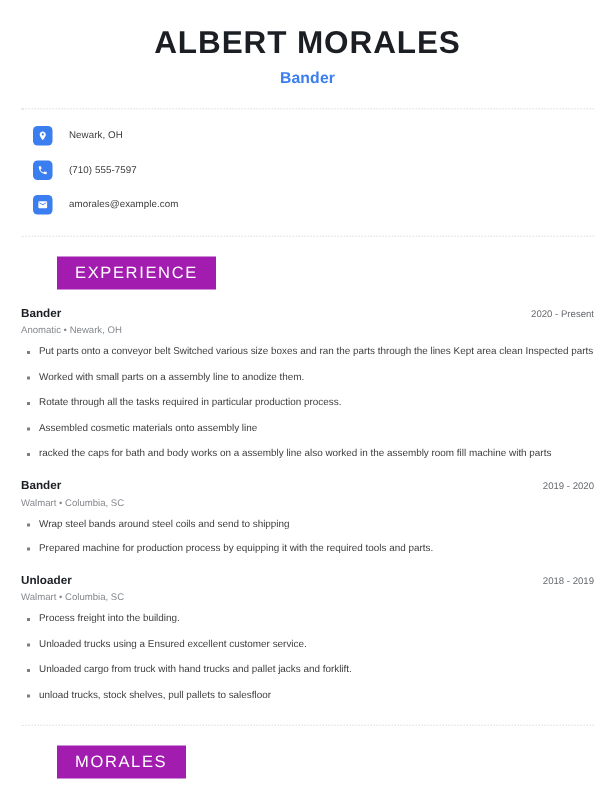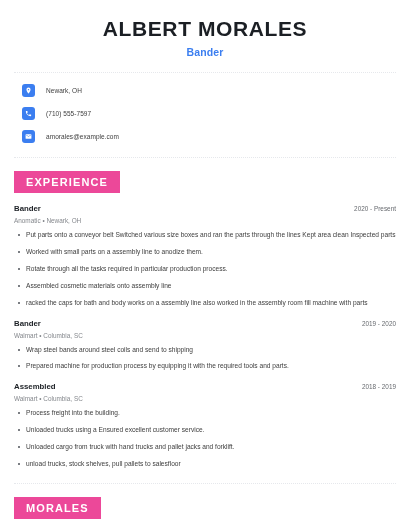--- a/index.html
+++ b/index.html
@@ -73,27 +73,28 @@
   .contact-text {
     font-size: 6.5px;
     color: #3d3d3d;
     margin-left: 11px;
     letter-spacing: 0.05px;
   }
 
   
   .section-badge {
     display: inline-block;
-    background: #ec4899;
+    background: #a21caf;
     color: #ffffff;
     font-size: 11px;
-    font-weight: bold;
+    font-weight: normal;
     letter-spacing: 1.1px;
     padding: 5px 12px 5px 12px;
     margin-top: 13px;
+    margin-left: 24px;
   }
 
   
   .experience {
     margin-top: 11px;
   }
   .job {
     margin-bottom: 11px;
   }
   .job-head {
@@ -228,21 +229,21 @@
       </div>
       <div class="job-sub">Walmart • Columbia, SC</div>
       <ul class="bullets">
         <li class="bullet">Wrap steel bands around steel coils and send to shipping</li>
         <li class="bullet">Prepared machine for production process by equipping it with the required tools and parts.</li>
       </ul>
     </div>
 
     <div class="job">
       <div class="job-head">
-        <span class="job-role">Assembled</span>
+        <span class="job-role">Unloader</span>
         <span class="job-dates">2018 - 2019</span>
       </div>
       <div class="job-sub">Walmart • Columbia, SC</div>
       <ul class="bullets">
         <li class="bullet">Process freight into the building.</li>
         <li class="bullet">Unloaded trucks using a Ensured excellent customer service.</li>
         <li class="bullet">Unloaded cargo from truck with hand trucks and pallet jacks and forklift.</li>
         <li class="bullet">unload trucks, stock shelves, pull pallets to salesfloor</li>
       </ul>
     </div>

